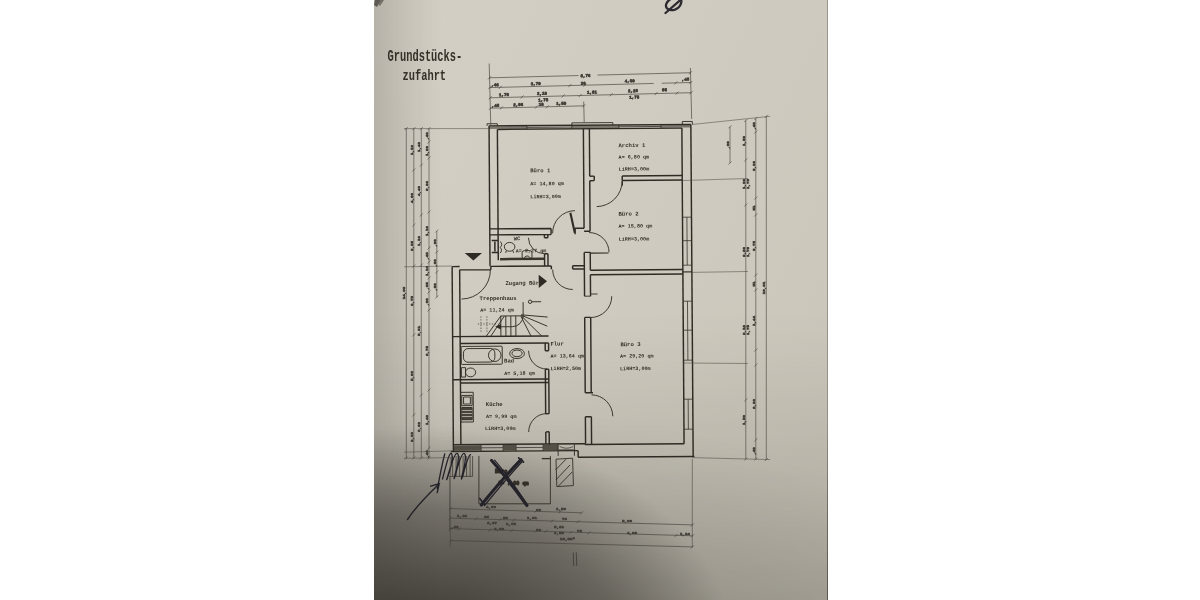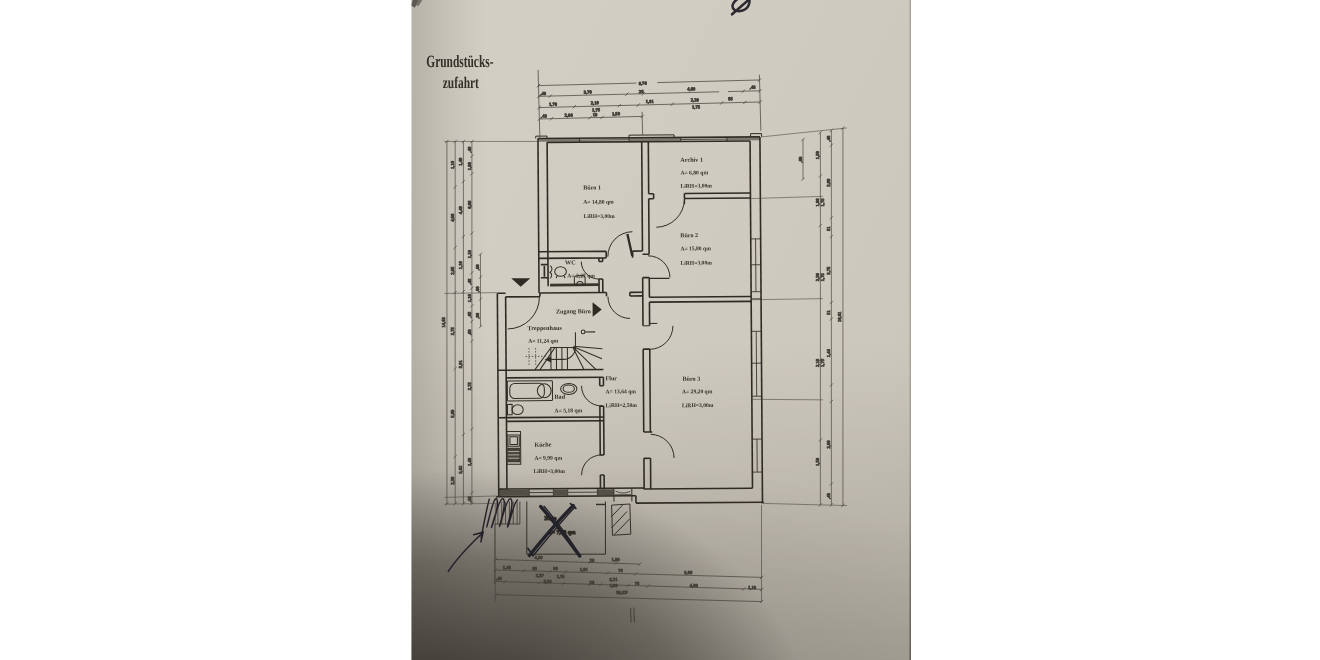--- a/index.html
+++ b/index.html
@@ -1,16 +1,16 @@
 <!DOCTYPE html>
 <html><head>
 <meta charset="utf-8">
 <style>
 html,body{margin:0;padding:0}
-.stage{position:relative;width:1052px;height:600px;background:#ffffff;overflow:hidden;font-family:Liberation Serif, serif}
+.stage{position:relative;width:1052px;height:600px;background:#ffffff;overflow:hidden;font-family:Liberation Mono, monospace}
 .paper{position:absolute;left:374px;top:0;width:453px;height:600px;
 background:
  radial-gradient(ellipse 400px 300px at 11% 110%, rgba(18,16,11,0.72), rgba(18,16,11,0.36) 50%, rgba(18,16,11,0) 78%),
  radial-gradient(ellipse 760px 400px at 22% 116%, rgba(30,28,22,0.27), rgba(30,28,22,0) 72%),
  linear-gradient(to right, rgba(50,48,40,0.18), rgba(50,48,40,0.07) 8%, rgba(50,48,40,0) 15%),
  linear-gradient(to bottom, rgba(40,38,32,0) 52%, rgba(40,38,32,0.12) 82%, rgba(40,38,32,0.2) 100%),
  linear-gradient(115deg, #d4cfc5, #d0cbc0 50%, #cac5b9 100%);
 border-right:1px solid rgba(120,115,105,0.45);}
 svg{position:absolute;left:0;top:0;filter:blur(0.3px)}
 text{fill:#343028}

